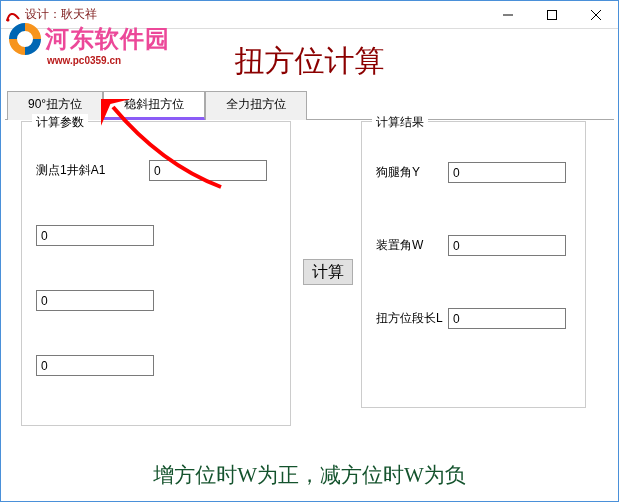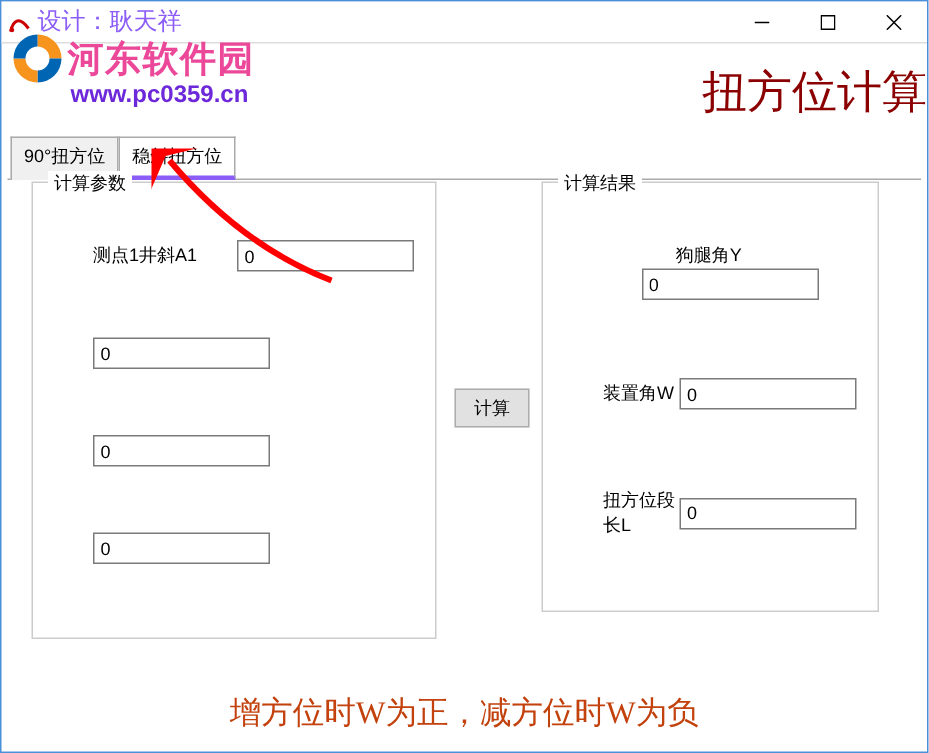--- a/index.html
+++ b/index.html
@@ -20,22 +20,22 @@
     display: flex;
     align-items: center;
     padding: 0 4px;
     position: relative;
   }
   .app-icon {
     width: 16px; height: 16px;
     margin-right: 4px;
   }
   .title-text {
-    font-size: 16px;
-    color: #8b5cf6;
+    font-size: 12px;
+    color: #7f1d1d;
   }
   .win-controls {
     position: absolute;
     right: 0; top: 0;
     display: flex;
     height: 28px;
   }
   .win-btn {
     width: 44px;
     display: flex;
@@ -62,59 +62,58 @@
     margin-right: 2px;
   }
   .wm-text {
     font-size: 24px;
     font-weight: bold;
     color: #ec4899;
     letter-spacing: 1px;
     font-family: "SimHei", sans-serif;
   }
   .wm-url {
-    font-size: 16px;
-    color: #6d28d9;
+    font-size: 10px;
+    color: #b91c1c;
     font-weight: bold;
     margin-top: -2px;
     margin-left: 40px;
     font-family: Arial, sans-serif;
   }
   .page-title {
-    text-align: right;
+    text-align: center;
     font-size: 30px;
     color: #8b0000;
     font-family: "SimSun", serif;
     margin: 12px 0 8px 0;
     font-weight: normal;
   }
   .tabs {
     display: flex;
     border-bottom: 1px solid #aaa;
     margin: 0 4px;
     padding-left: 2px;
   }
   .tab {
-    padding: 4px 8px;
+    padding: 4px 20px;
     border: 1px solid #aaa;
     border-bottom: none;
     background: #f0f0f0;
     font-size: 12px;
     margin-right: 0px;
     position: relative;
     top: 1px;
   }
   .tab.active {
     background: #fff;
     border-bottom: 3px solid #8b5cf6;
   }
   .fieldset {
     border: 1px solid #ccc;
     position: absolute;
-    padding-left: 26px;
   }
   .fieldset-label {
     position: absolute;
     top: -8px;
     left: 10px;
     background: #fff;
     padding: 0 4px;
     font-size: 12px;
   }
   .fs-params {
@@ -148,43 +147,43 @@
     border: 1px solid #7a7a7a;
     padding: 1px 4px;
     font-size: 12px;
     font-family: inherit;
   }
   .row-r {
     display: flex;
     align-items: center;
     margin: 20px 14px;
   }
-  .fs-params .row:nth-child(2){ margin-top: 38px; }
+  .fs-params .row:nth-child(2){ margin-top: 38px; gap: 13px; }
   .fs-params .row { margin-bottom: 44px; }
-  .fs-results .row-r:nth-child(2){ margin-top: 40px; flex-direction: column; }
+  .fs-results .row-r:nth-child(2){ margin-top: 40px; }
   .fs-results .row-r { margin-bottom: 52px; }
   .calc-btn {
     position: absolute;
     left: 302px;
     top: 258px;
     width: 50px;
     height: 26px;
     background: #e1e1e1;
     border: 1px solid #adadad;
-    font-size: 12px;
+    font-size: 16px;
     font-family: inherit;
     cursor: pointer;
   }
   .footer-note {
     position: absolute;
     bottom: 12px;
     left: 0; right: 0;
     text-align: center;
     font-size: 21px;
-    color: #c2410c;
+    color: #14532d;
     font-family: "SimSun", serif;
   }
   .red-arrow {
     position: absolute;
     top: 98px;
     left: 100px;
     z-index: 20;
     pointer-events: none;
   }
 </style>
@@ -228,20 +227,21 @@
     <span class="wm-text">河东软件园</span>
   </div>
   <div class="wm-url">www.pc0359.cn</div>
 </div>
 
 <div class="page-title">扭方位计算</div>
 
 <div class="tabs">
   <div class="tab">90°扭方位</div>
   <div class="tab active">稳斜扭方位</div>
+  <div class="tab">全力扭方位</div>
 </div>
 
 <div class="fieldset fs-params">
   <div class="fieldset-label">计算参数</div>
   <div class="row">
     <label>测点1井斜A1</label>
     <input type="text" value="0" style="">
   </div>
   <div class="row">
     <input type="text" value="0" style="">

